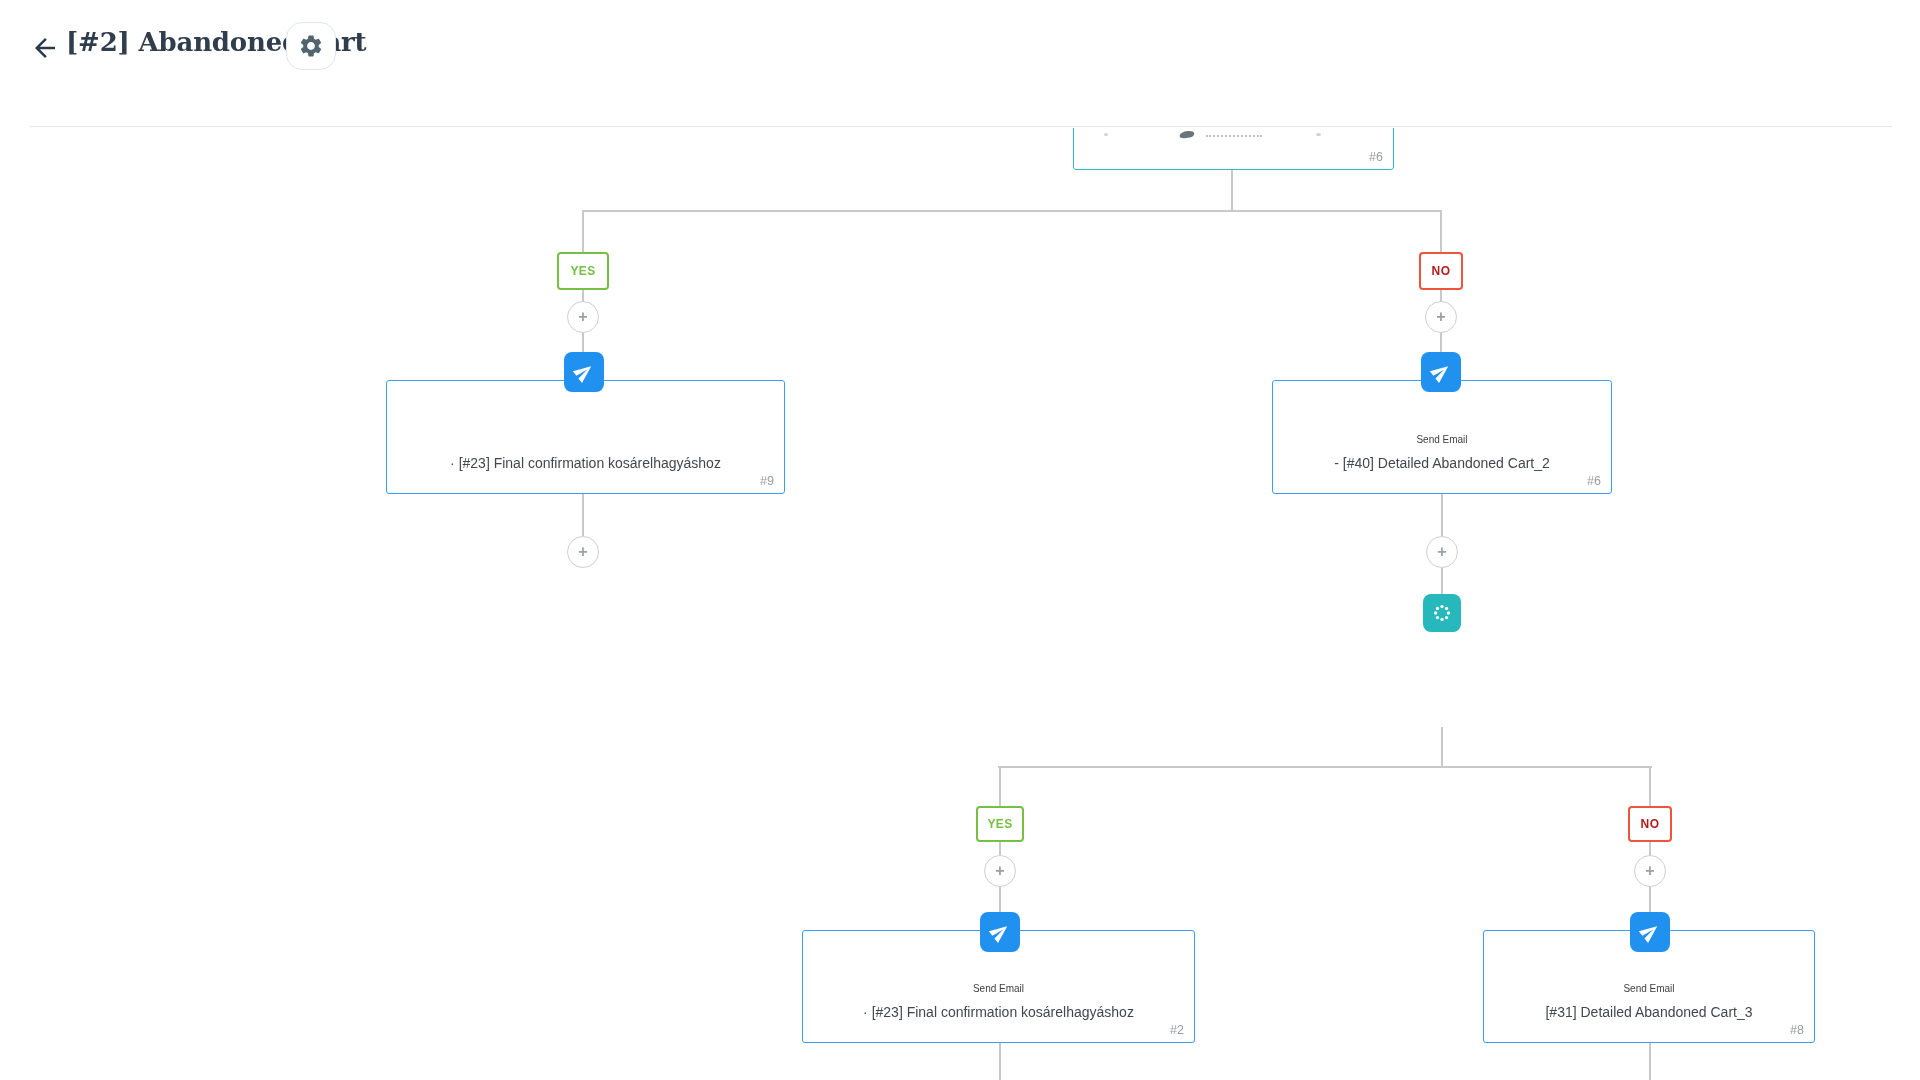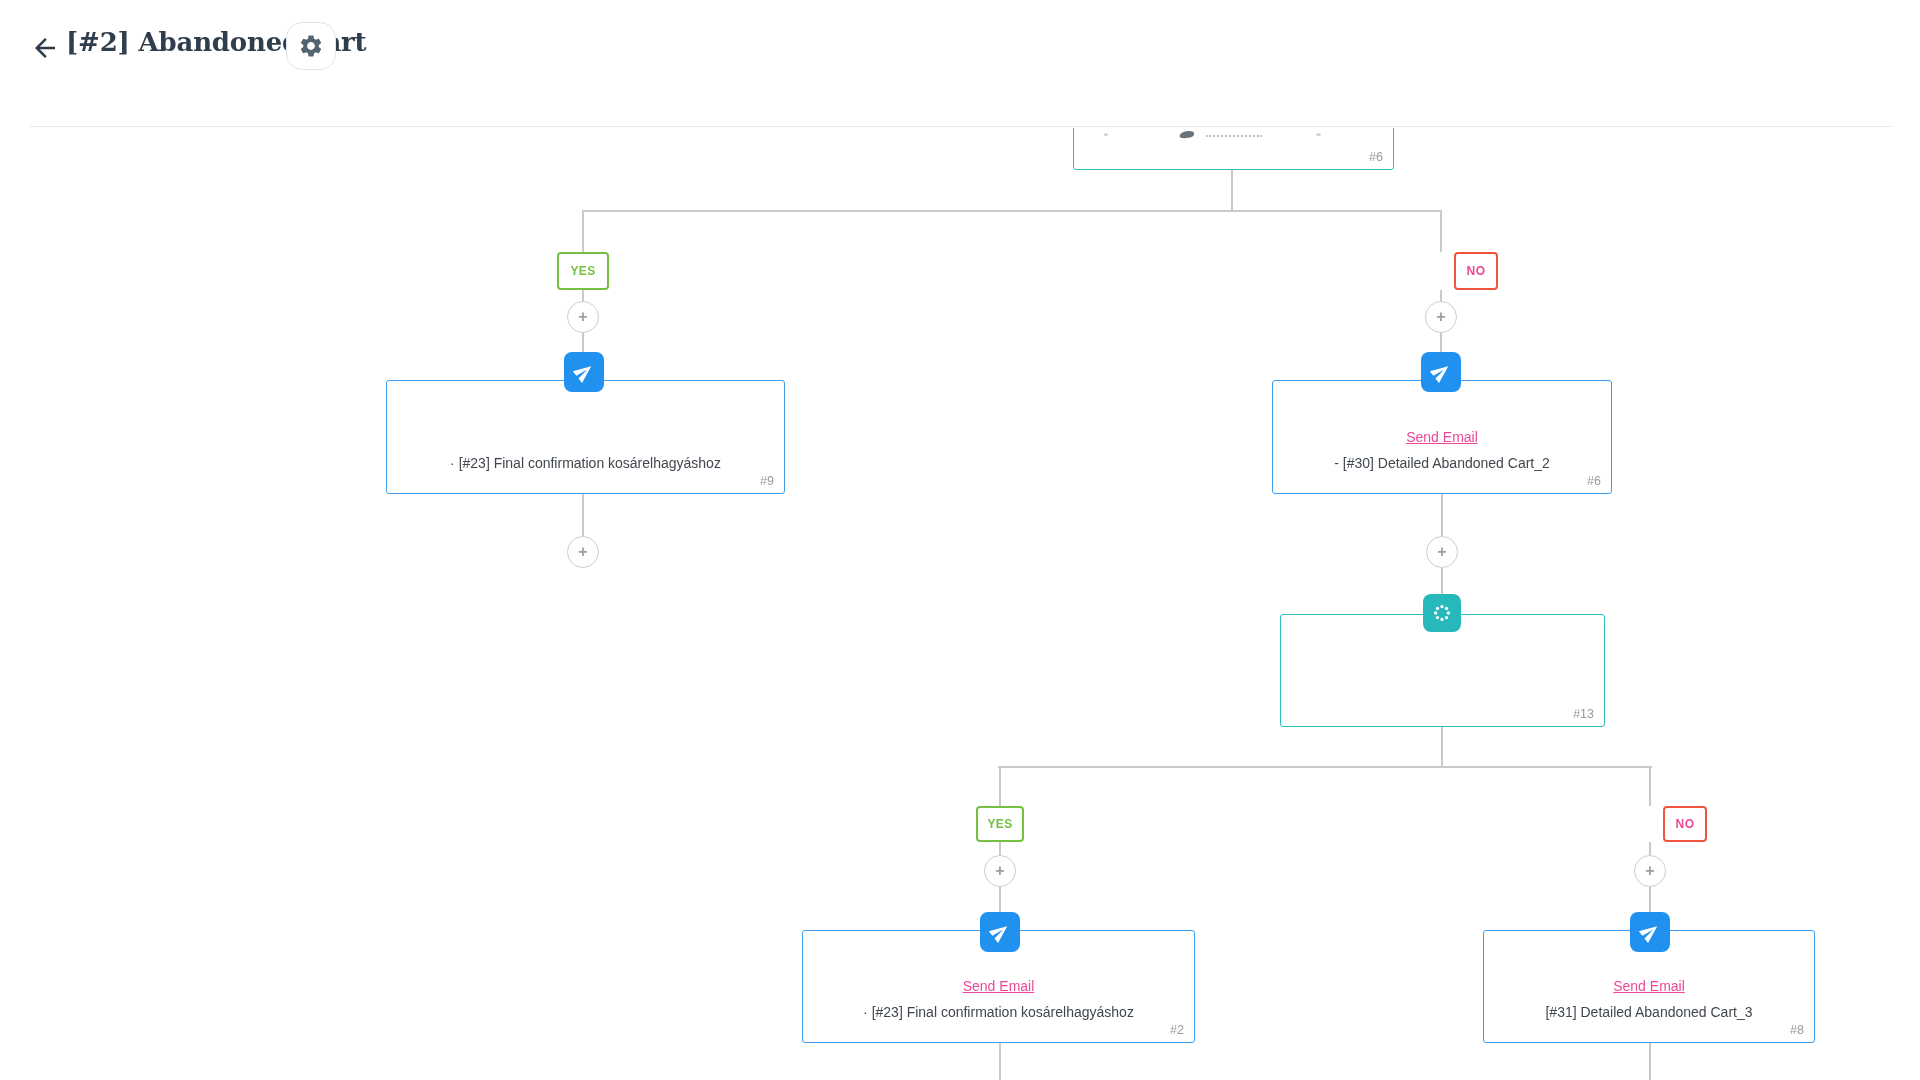--- a/index.html
+++ b/index.html
@@ -22,37 +22,37 @@
   .flow { position: absolute; top: 128px; left: 0; width: 1920px; height: 952px; overflow: hidden; }
 
   .line { position: absolute; background: #c9c9c9; z-index: 1; }
   .vline { width: 2px; }
   .hline { height: 2px; }
 
   .badge { position: absolute; z-index: 3; background: #fff; border: 2px solid; border-radius: 4px;
     display: flex; align-items: center; justify-content: center;
     font-size: 12px; font-weight: bold; letter-spacing: 0.4px; }
   .badge.yes { border-color: #77bf43; color: #77bf43; text-align: right; }
-  .badge.no  { border-color: #f1543c; color: #ec4899; margin-left: 35px; }
+  .badge.no  { border-color: #f1543c; color: #b91c1c; }
 
   .plus { position: absolute; z-index: 3; width: 32px; height: 32px; border: 1px solid #cfcfcf;
     border-radius: 50%; background: #fff; color: #9aa0a6; display: flex; align-items: center;
     justify-content: center; font-size: 16px; font-weight: bold; cursor: pointer; line-height: 1; }
 
   .node-icon { position: absolute; z-index: 4; width: 40px; height: 40px; border-radius: 8px;
     display: flex; align-items: center; justify-content: center; }
   .node-icon.blue { background: #2191f0; }
   .node-icon.teal { background: #26b8ba; width: 38px; height: 38px; }
 
   .node { position: absolute; z-index: 2; background: #fff; border-radius: 3px;
     display: flex; flex-direction: column; justify-content: flex-end; align-items: center;
     cursor: pointer; }
   .node.blue { border: 1px solid #3d9df0; }
   .node.teal { border: 1px solid #2dbdbf; }
-  .node-title { font-size: 14px; color: #ec4899; margin-bottom: 10px; text-decoration: underline; }
+  .node-title { font-size: 10px; color: #404040; margin-bottom: 10px; }
   .node-link { font-size: 14px; color: #40474e; margin-bottom: 1px;
     cursor: pointer; }
   .node-id { align-self: flex-end; font-size: 12.5px; color: #979ba0; padding: 2px 10px 5px 0; }
 
   
   .sliver { position: absolute; z-index: 2; }
   .sliver-smudge { top: 74px; left: 106px; width: 14px; height: 7px; background: #6b737b;
     border-radius: 50% 50% 40% 40%; transform: skewX(-18deg) rotate(-6deg); }
   .sliver-dots { top: 70px; left: 132px; width: 56px; height: 10px;
     border-bottom: 2px dotted #b9c0c6; }
@@ -128,21 +128,21 @@
     <div class="plus" style="left:1425px; top:173px;">
       <span>+</span>
     </div>
     <div class="node-icon blue" style="left:1421px; top:224px;">
       <svg width="20" height="20" viewBox="0 0 24 24" style="transform:rotate(-38deg)">
         <path d="M2.01 21L23 12 2.01 3 2 10l15 2-15 2z" fill="#fff"></path>
       </svg>
     </div>
     <div class="node blue" style="left:1272px; top:252px; width:340px; height:114px;">
       <div class="node-title">Send Email</div>
-      <div class="node-link">- [#30] Detailed Abandoned Cart_2</div>
+      <div class="node-link">- [#40] Detailed Abandoned Cart_2</div>
       <div class="node-id">#6</div>
     </div>
 
     <div class="line vline" style="left:1441px; top:366px; height:42px;"></div>
     <div class="plus" style="left:1426px; top:408px;">
       <span>+</span>
     </div>
     <div class="line vline" style="left:1441px; top:440px; height:26px;"></div>
     <div class="node-icon teal" style="left:1423px; top:466px;">
       <svg width="22" height="22" viewBox="0 0 24 24">
@@ -151,23 +151,20 @@
             <circle cx="16.95" cy="16.95" r="1.8"></circle>
           <circle cx="12" cy="19" r="1.8"></circle>
             <circle cx="7.05" cy="16.95" r="1.8"></circle>
           <circle cx="5" cy="12" r="1.8"></circle>
             <circle cx="7.05" cy="7.05" r="1.8"></circle>
           <circle cx="12" cy="5" r="1.8"></circle>
             <circle cx="16.95" cy="7.05" r="1.8"></circle>
         </g>
       </svg>
     </div>
-    <div class="node teal" style="left:1280px; top:486px; width:325px; height:113px;">
-      <div class="node-id">#13</div>
-    </div>
 
     <div class="line vline" style="left:1441px; top:599px; height:39px;"></div>
     <div class="line hline" style="left:998px; top:638px; width:654px;"></div>
 
     <div class="line vline" style="left:999px; top:638px; height:40px;"></div>
     <div class="badge yes" style="left:976px; top:678px; width:48px; height:36px;">
       <span>YES</span>
     </div>
     <div class="line vline" style="left:999px; top:714px; height:71px;"></div>
     <div class="plus" style="left:984px; top:727px;">

